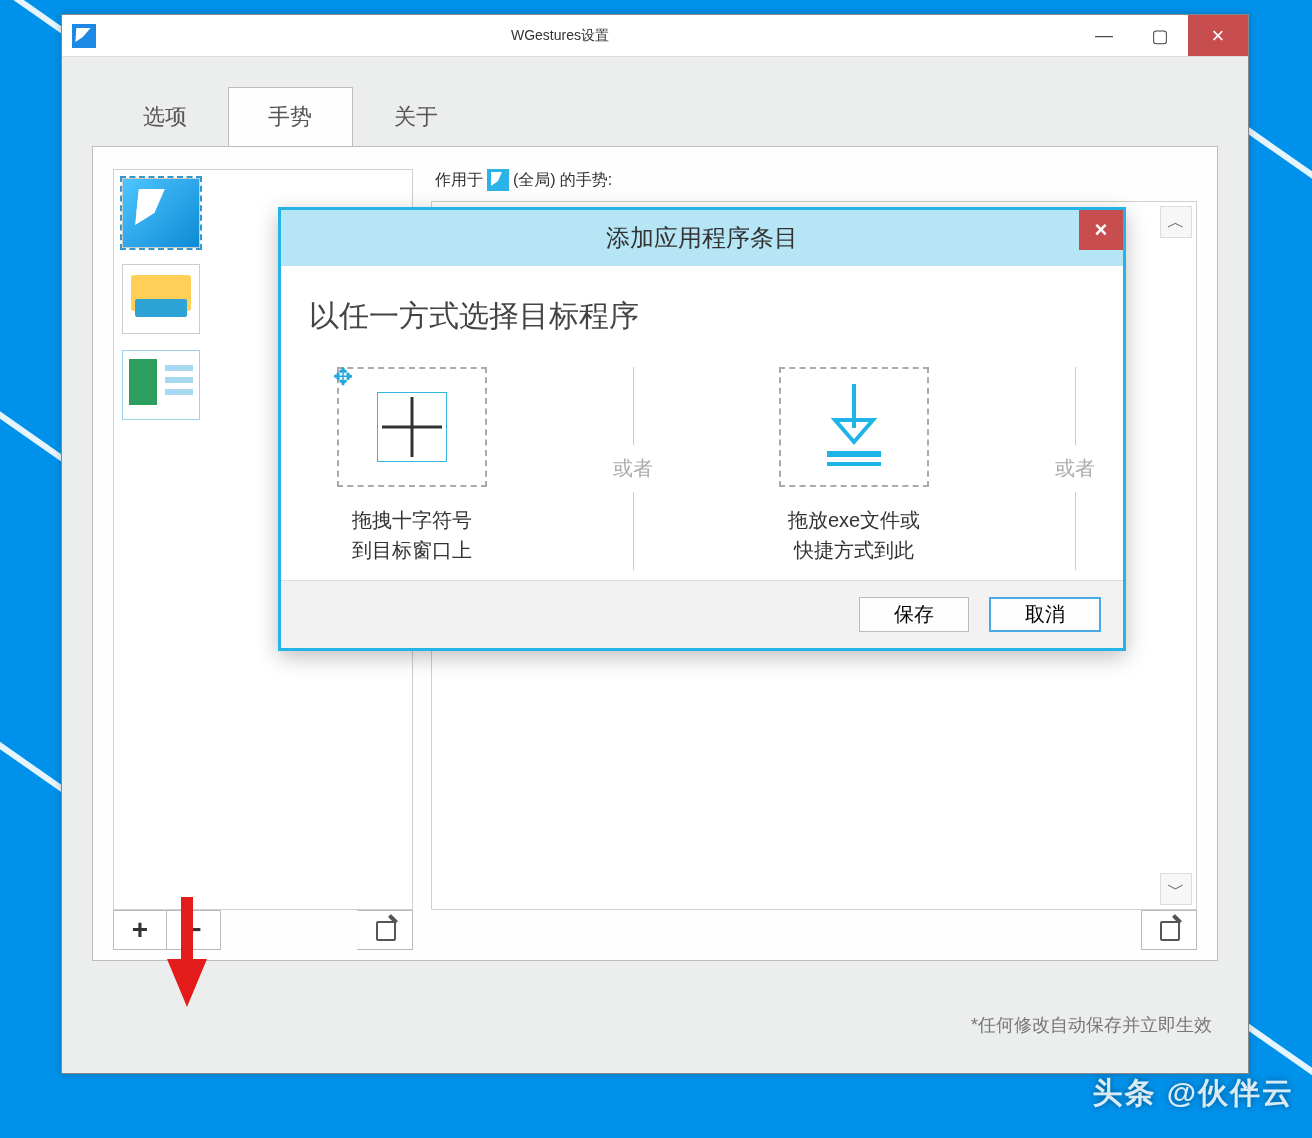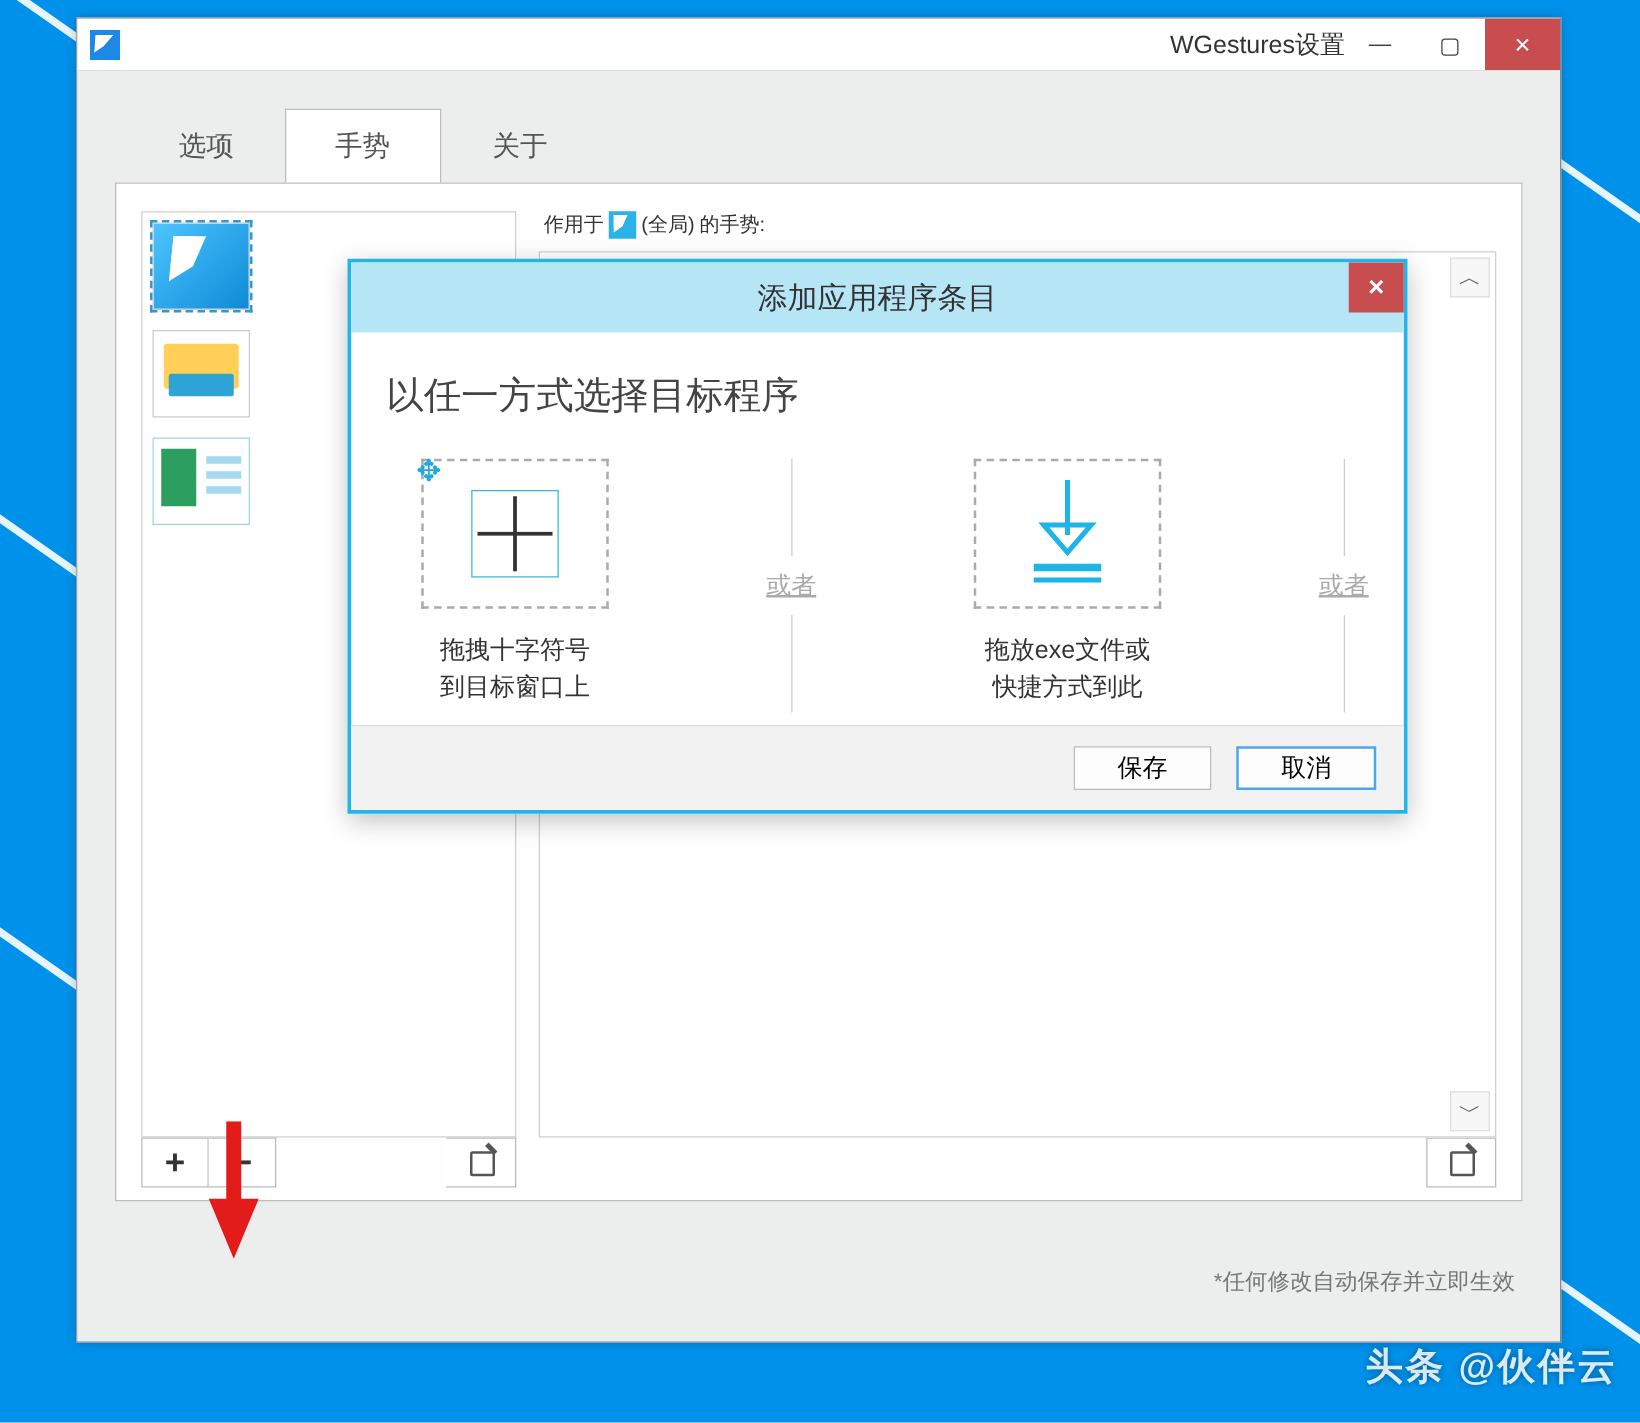--- a/index.html
+++ b/index.html
@@ -40,21 +40,21 @@
   width: 24px; height: 24px; background: #1e88e5; position: relative;
   margin-right: 8px;
 }
 .titlebar .icon::after {
   content:""; position:absolute; left:4px; top:4px;
   border-left:7px solid #fff; border-right:7px solid transparent;
   border-top:9px solid #fff; border-bottom:5px solid transparent;
   transform: skew(-5deg);
 }
 .titlebar .title {
-  flex: 1; text-align: right; font-size: 20px; color: #333;
+  flex: 1; text-align: center; font-size: 14px; color: #333;
   margin-left: -60px;
 }
 .win-controls { display:flex; align-items:stretch; height:100%; margin-left:auto; }
 .win-btn {
   width: 56px; display:flex; align-items:center; justify-content:center;
   font-size: 18px; color:#444;
 }
 .win-btn.close { background:#c84d4e; color:#fff; width:60px; font-size:22px; }
 
 .content {
@@ -177,21 +177,21 @@
 }
 .choice-label{ font-size:20px; color:#333; text-align:center; line-height:1.5; }
 
 .or-sep{
   display:flex; flex-direction:column; align-items:center; justify-content:center;
   color:#aaa; font-size:20px; position:relative; width:40px;
 }
 .or-sep::before,.or-sep::after{
   content:""; width:1px; height:78px; background:#ccc; display:block;
 }
-.or-sep span{ margin:10px 0;text-decoration:underline; }
+.or-sep span{ margin:10px 0; }
 
 .m-footer{
   background:#f2f2f2; padding:16px 22px; display:flex; justify-content:flex-end;
   gap:20px; border-top:1px solid #ddd;
 }
 .m-btn{
   padding:2px 34px; font-size:20px; border:1px solid #bbb; background:#fdfdfd;
 }
 .m-btn.primary{ border:2px solid #4aa7e8; }
 

